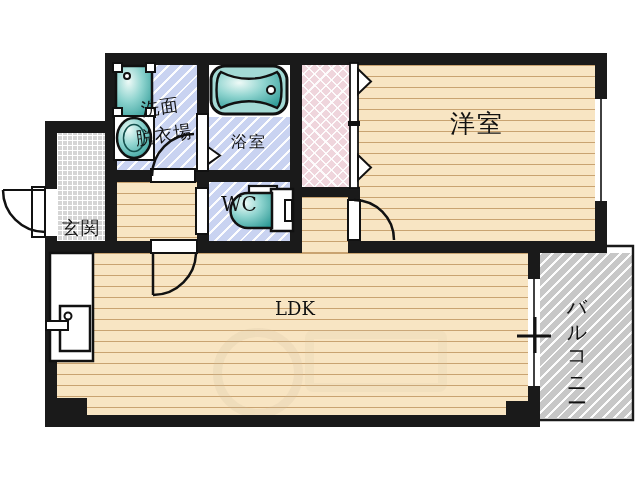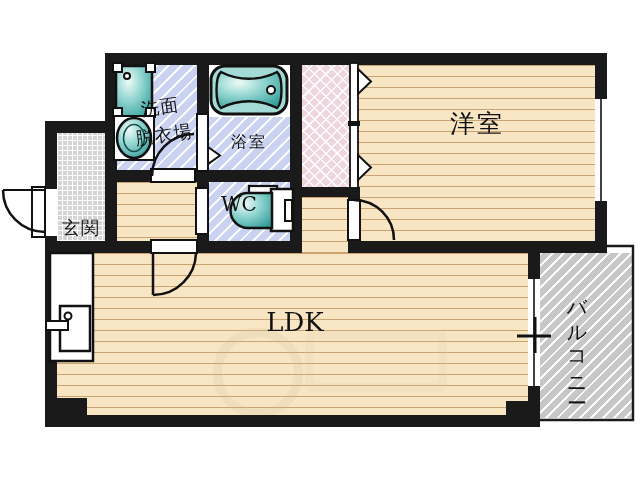--- a/index.html
+++ b/index.html
@@ -33,21 +33,21 @@
   .floor-balcony{
     background-color:#c7c7c7;
     background-image:repeating-linear-gradient(135deg,rgba(255,255,255,.95) 0 2px,rgba(0,0,0,0) 2px 8px);
   }
   .lbl{position:absolute;text-align:center;line-height:1.35;}
   .lbl-washroom{left:118px;top:93px;width:88px;font-size:18px;letter-spacing:1px;transform:rotate(-8deg);line-height:1.55;}
   .lbl-bathroom{left:207px;top:131px;width:84px;font-size:16px;letter-spacing:2px;}
   .lbl-wc{left:216px;top:191px;width:46px;font-size:20px;}
   .lbl-entrance{left:55px;top:196px;width:52px;font-size:18px;letter-spacing:1px;margin-top:20px;}
   .lbl-western{left:358px;top:107px;width:238px;font-size:25px;letter-spacing:2px;}
-  .lbl-ldk{left:195px;top:305px;width:200px;font-size:26px;}
+  .lbl-ldk{left:195px;top:297px;width:200px;font-size:18px;}
   .lbl-balcony{
     left:555px;top:261px;width:44px;height:158px;font-size:20px;letter-spacing:4px;
     writing-mode:vertical-rl;display:flex;align-items:center;justify-content:center;
   }
   .watermark{position:absolute;left:213px;top:320px;width:240px;height:85px;opacity:.35;pointer-events:none;}
   .wm-circle{position:absolute;left:0;top:8px;width:72px;height:72px;border:9px solid rgba(205,188,158,.55);border-radius:50%;}
   .wm-box{position:absolute;left:92px;top:10px;width:124px;height:44px;border:9px solid rgba(210,195,165,.4);border-radius:8px;}
   svg{position:absolute;left:0;top:0;}
 </style>
 </head>

